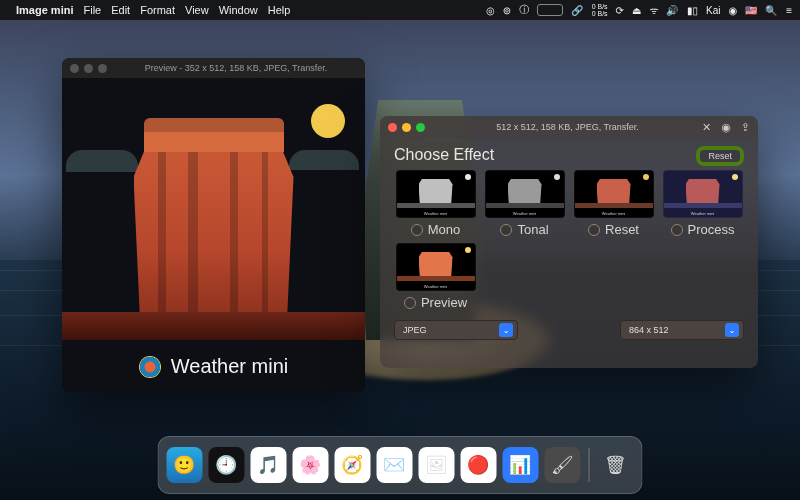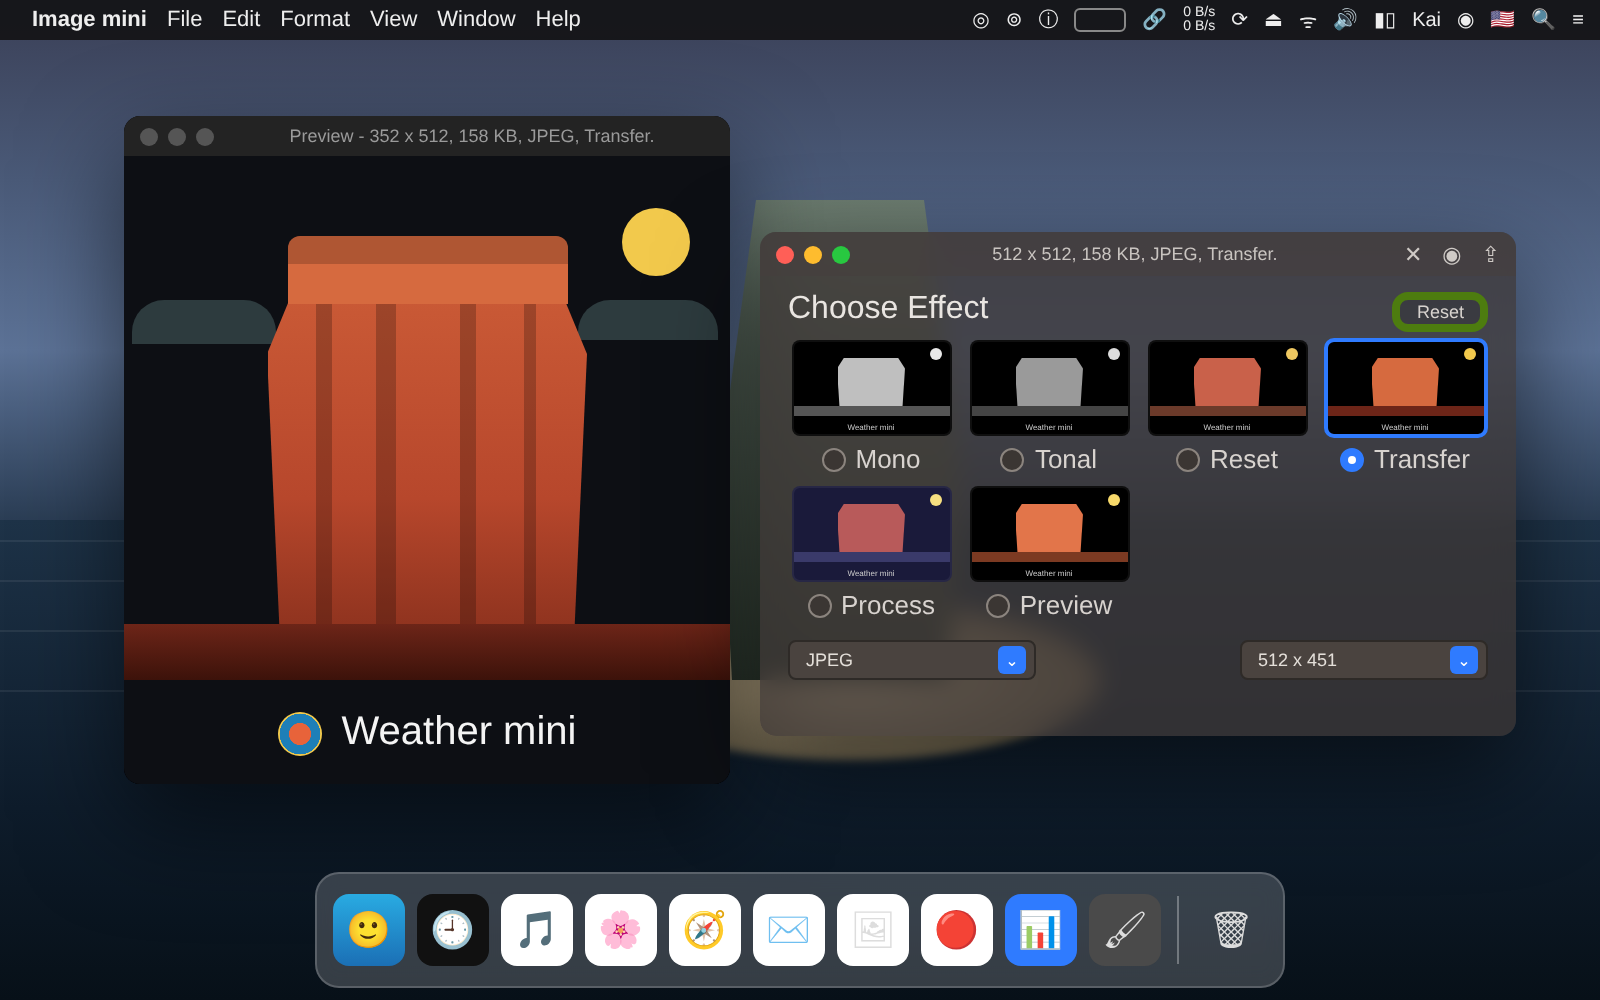--- a/index.html
+++ b/index.html
@@ -202,32 +202,20 @@
             <div class="tb" style="background:#c9614a"></div>
             <div class="tg" style="background:#6b3a2a"></div>
             <div class="tl">Weather mini</div>
           </div>
           <div class="efflabel">
             <span class="radio"></span>
             <span>Reset</span>
           </div>
         </div>
         <div class="eff">
-          <div class="thumb sel">
-            <div class="tm" style="background:#f2c94c"></div>
-            <div class="tb" style="background:#d66a3f"></div>
-            <div class="tg" style="background:#6d2518"></div>
-            <div class="tl">Weather mini</div>
-          </div>
-          <div class="efflabel">
-            <span class="radio on"></span>
-            <span>Transfer</span>
-          </div>
-        </div>
-        <div class="eff">
           <div class="thumb" style="background: rgb(26, 26, 58);">
             <div class="tm" style="background:#f6df80"></div>
             <div class="tb" style="background:#b85a5a"></div>
             <div class="tg" style="background:#3a3a6a"></div>
             <div class="tl">Weather mini</div>
           </div>
           <div class="efflabel">
             <span class="radio"></span>
             <span>Process</span>
           </div>
@@ -244,21 +232,21 @@
             <span>Preview</span>
           </div>
         </div>
       </div>
     <div class="selects">
       <div class="sel-btn">
         <span>JPEG</span>
         <span class="chev">⌄</span>
       </div>
       <div class="sel-btn">
-        <span>512 x 451</span>
+        <span>864 x 512</span>
         <span class="chev">⌄</span>
       </div>
     </div>
   </div>
 </div>
 
 <div class="dock" id="dock">
     <div class="dicon" style="background: linear-gradient(rgb(41, 171, 226), rgb(27, 111, 181));">🙂</div>
     <div class="dicon" style="background: rgb(17, 17, 17);">🕘</div>
     <div class="dicon" style="background: rgb(255, 255, 255);">🎵</div>

